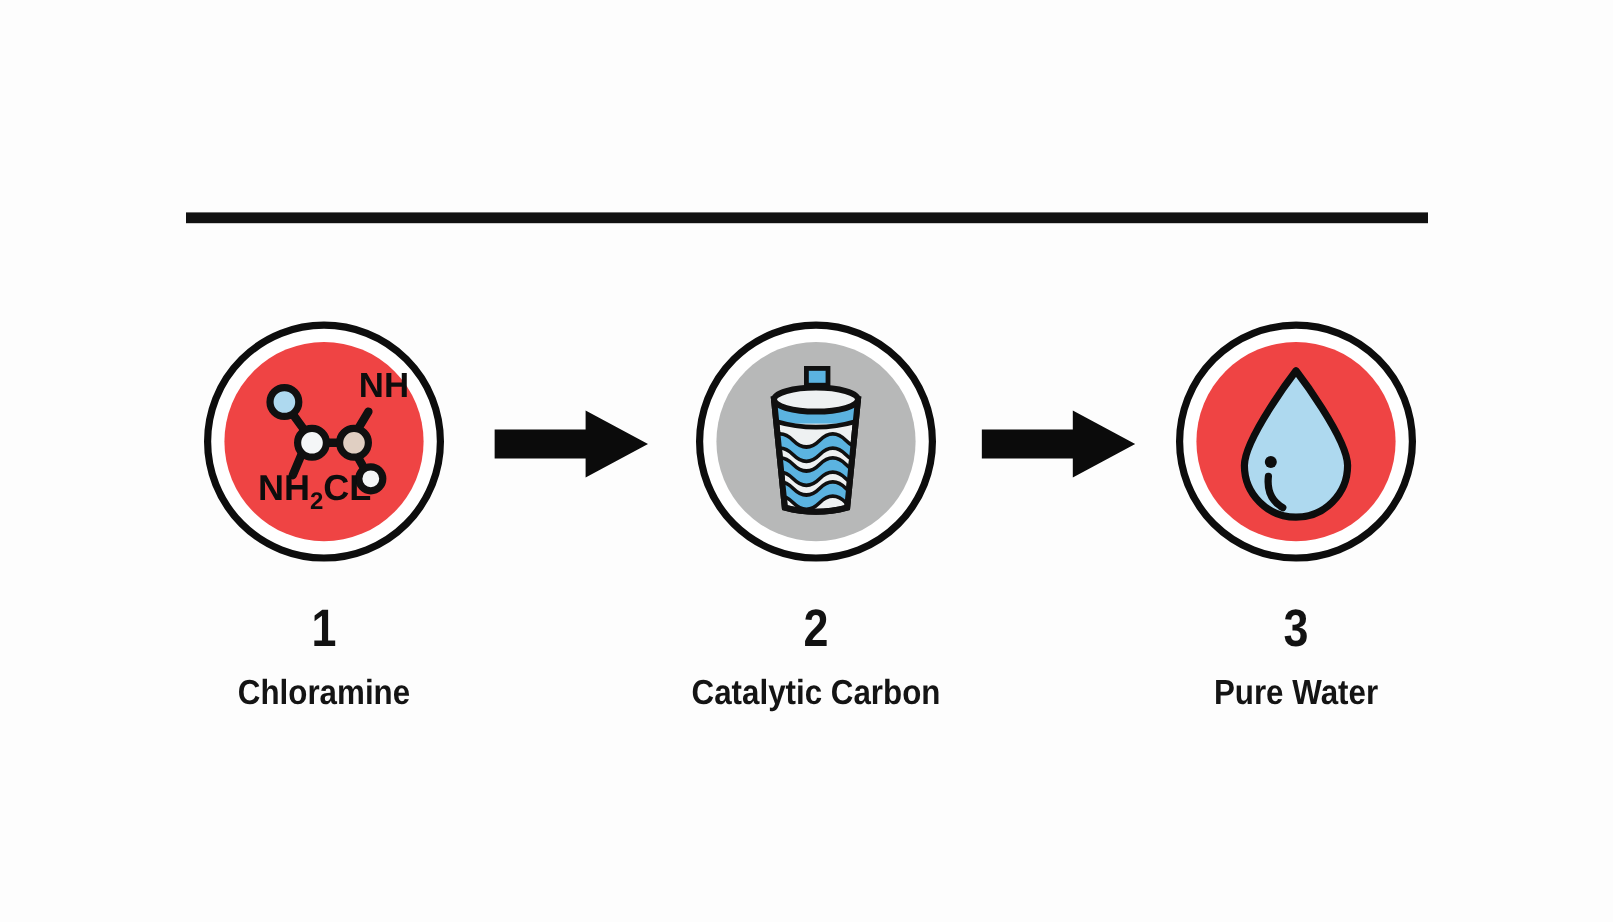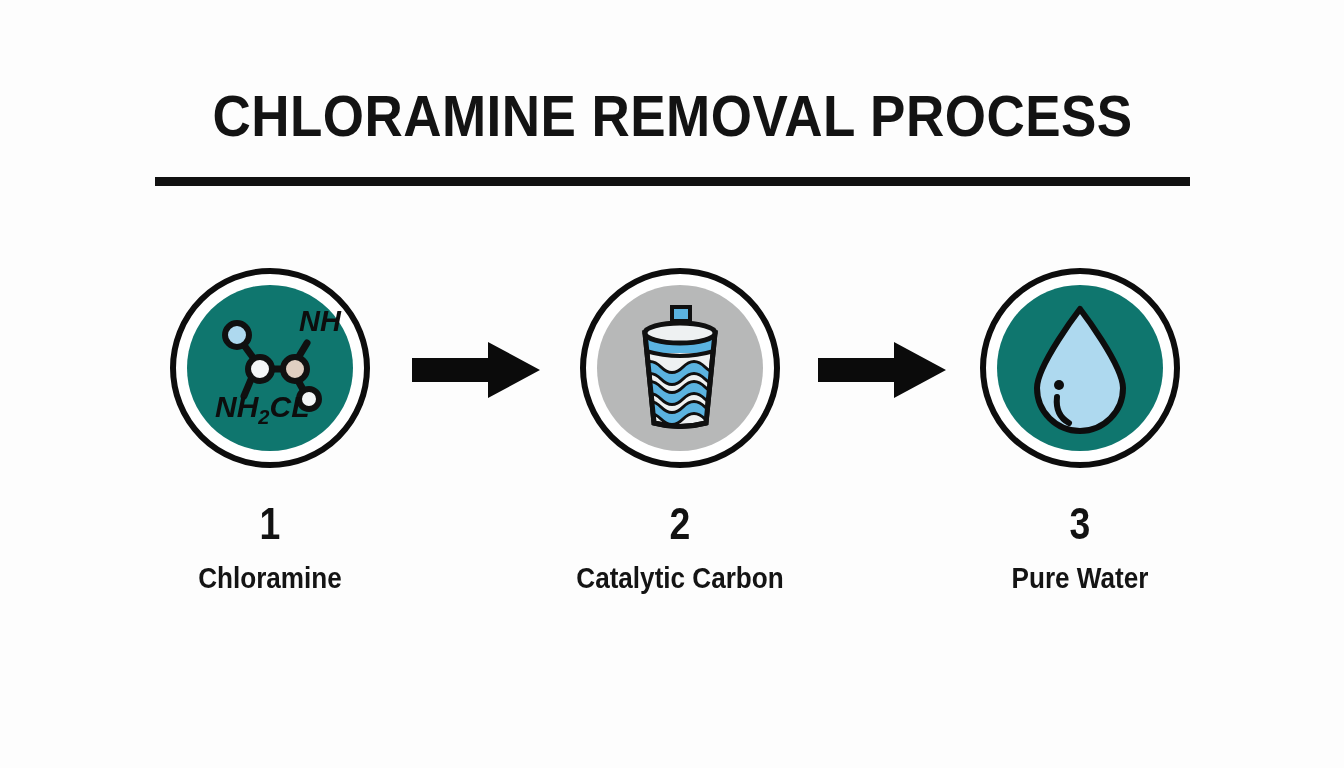--- a/index.html
+++ b/index.html
@@ -84,21 +84,21 @@
     position: absolute;
     left: 11px;
     top: 11px;
     width: 166px;
     height: 166px;
     border-radius: 50%;
     display: flex;
     align-items: center;
     justify-content: center;
   }
-  .badge-blue  .badge-inner { background: #0f766e; font-style: italic; }
+  .badge-blue  .badge-inner { background: #ef4444; }
   .badge-gray  .badge-inner { background: #b7b8b8; }
 
   .badge-inner svg { display: block; }
 
   .step-num {
     margin-top: 34px;
     font-family: "Liberation Sans Narrow", "Liberation Sans", sans-serif;
     font-size: 44px;
     font-weight: 700;
     color: #121212;
@@ -125,23 +125,20 @@
   }
   .arrow-1 { left: 412px; }
   .arrow-2 { left: 818px; }
   .arrow svg { display: block; }
 </style>
 </head>
 <body>
 
 <div id="canvas">
 
-  <div class="title-block">
-    <div class="title-text">CHLORAMINE REMOVAL PROCESS</div>
-  </div>
   <div class="title-rule"></div>
 
   <div class="steps">
 
     <div class="step step-1">
       <div class="badge badge-blue">
         <div class="badge-inner">
           <svg width="150" height="150" viewBox="0 0 150 150">
 
             <g stroke="#101010" stroke-width="7" stroke-linecap="round" fill="none">

